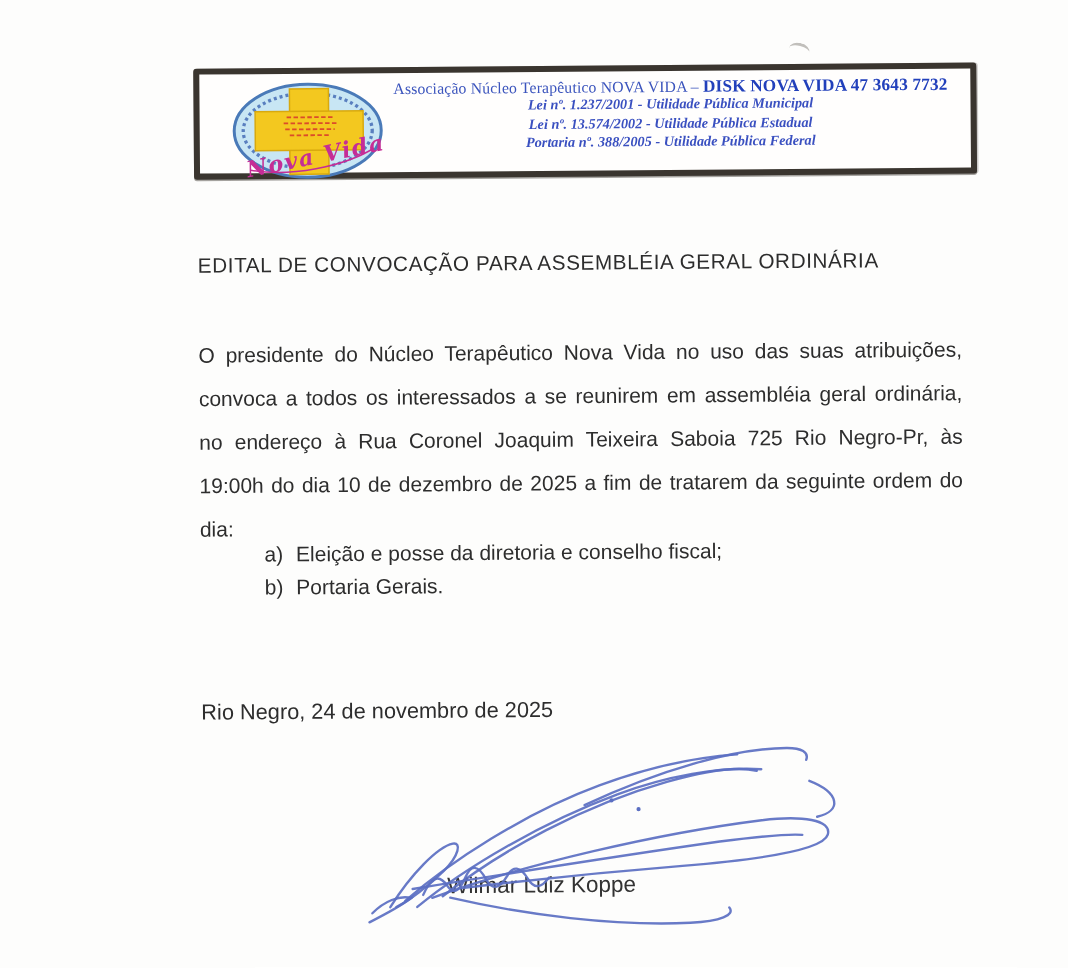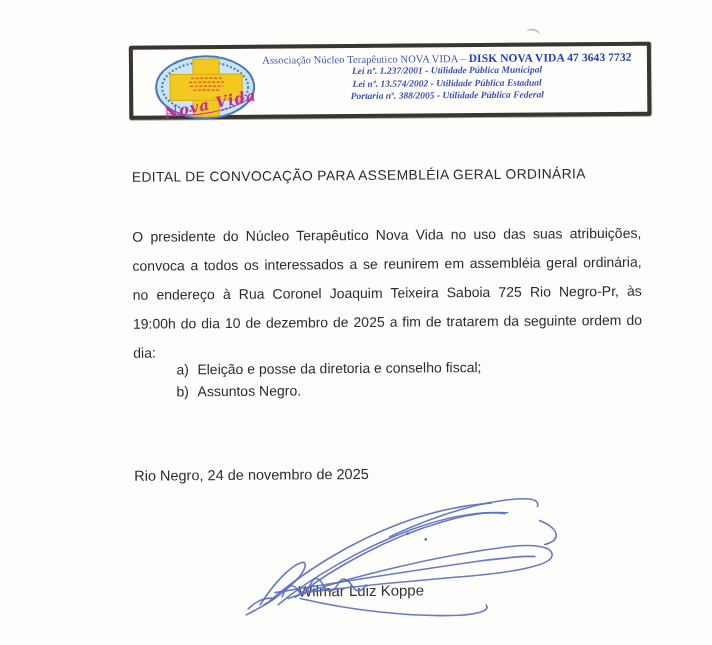--- a/index.html
+++ b/index.html
@@ -142,21 +142,21 @@
     <div class="para">
       <div class="pline just">O presidente do Núcleo Terapêutico Nova Vida no uso das suas atribuições,</div>
       <div class="pline just">convoca a todos os interessados a se reunirem em assembléia geral ordinária,</div>
       <div class="pline just">no endereço à Rua Coronel Joaquim Teixeira Saboia 725 Rio Negro-Pr, às</div>
       <div class="pline just">19:00h do dia 10 de dezembro de 2025 a fim de tratarem da seguinte ordem do</div>
       <div class="pline">dia:</div>
     </div>
 
     <div class="agenda">
       <div class="aline"><span class="marker">a)</span><span>Eleição e posse da diretoria e conselho fiscal;</span></div>
-      <div class="aline"><span class="marker">b)</span><span>Assuntos Negro.</span></div>
+      <div class="aline"><span class="marker">b)</span><span>Portaria Gerais.</span></div>
     </div>
 
     <div class="date-line">Rio Negro, 24 de novembro de 2025</div>
 
     <div class="signer">Wilmar Luiz Koppe</div>
 
     <svg class="signature" width="330" height="140" viewBox="0 0 330 140">
       <path d="M30,118 C60,92 110,60 160,42 C190,31 220,24 252,22"></path>
       <path d="M38,122 C70,96 122,66 172,48 C205,36 240,30 268,32"></path>
       <path d="M55,115 C95,84 150,55 205,40 C230,33 252,30 265,33"></path>

